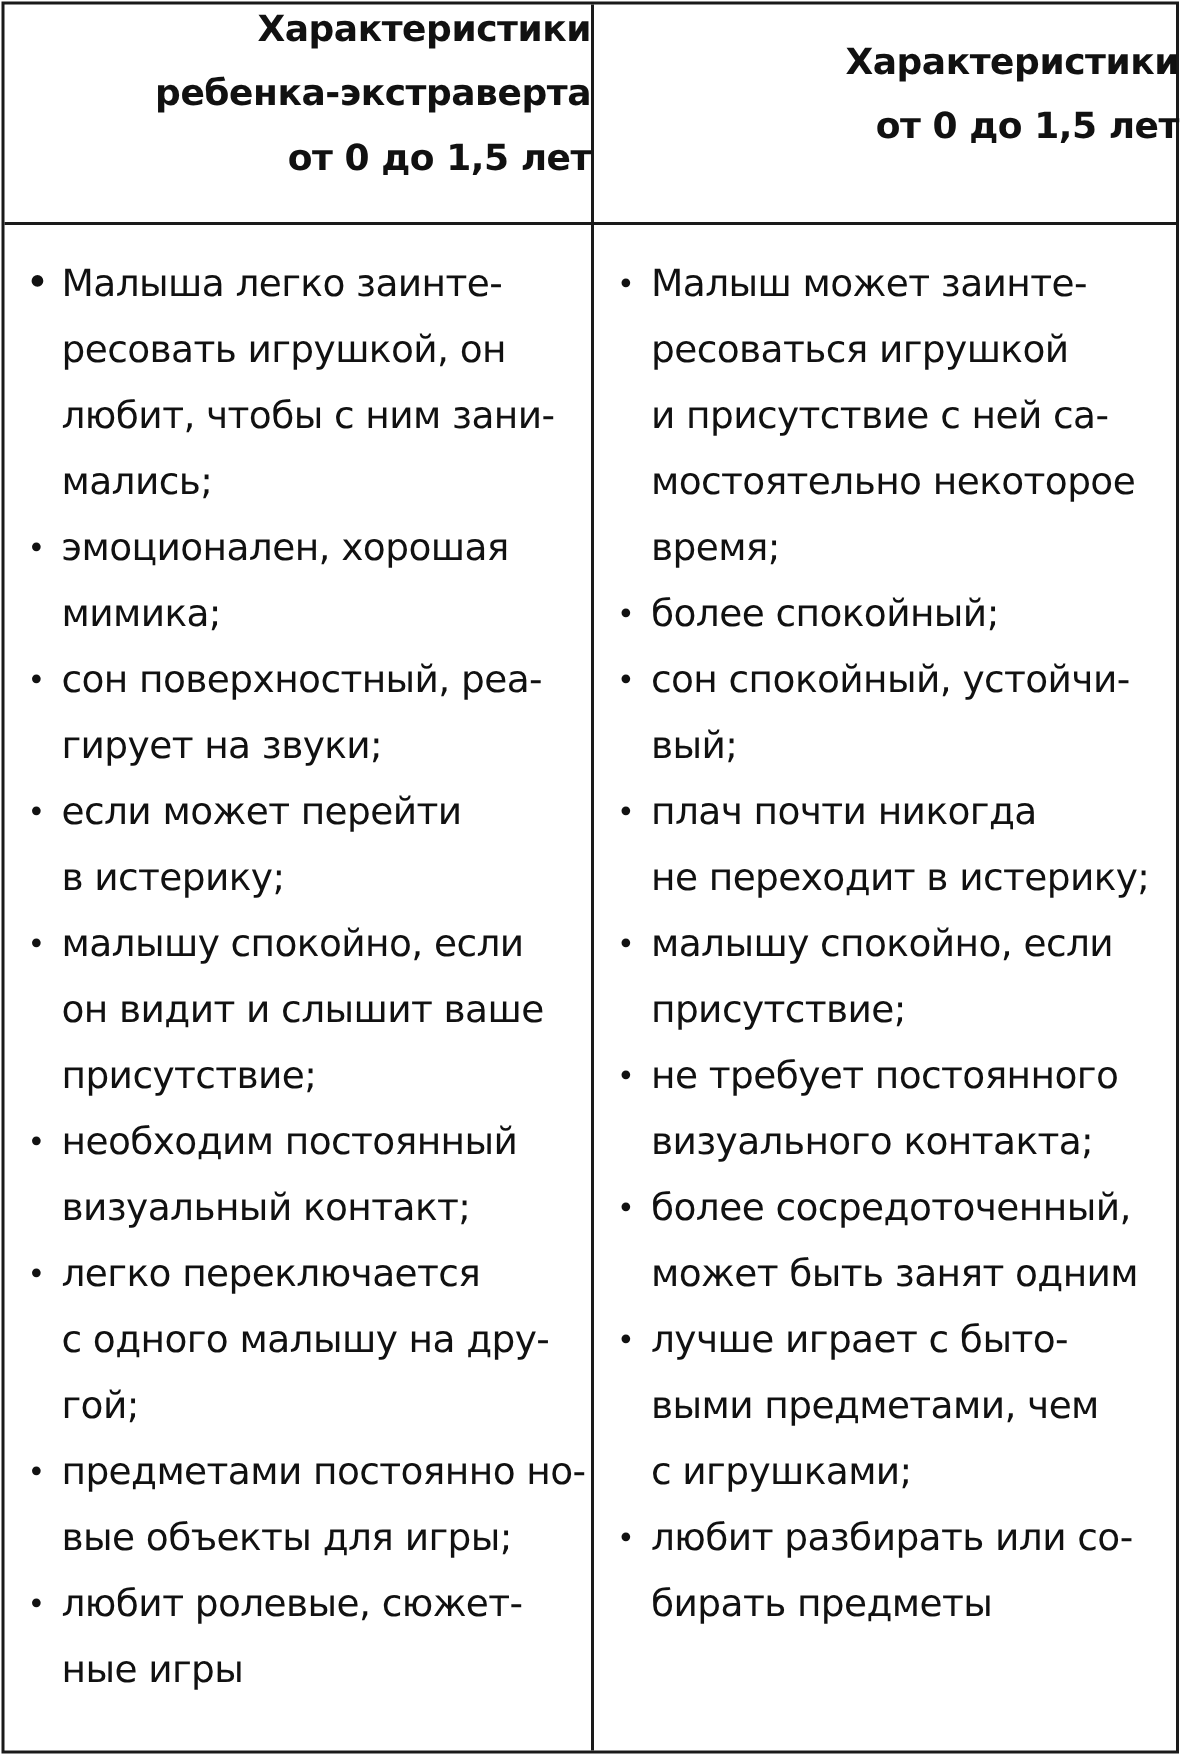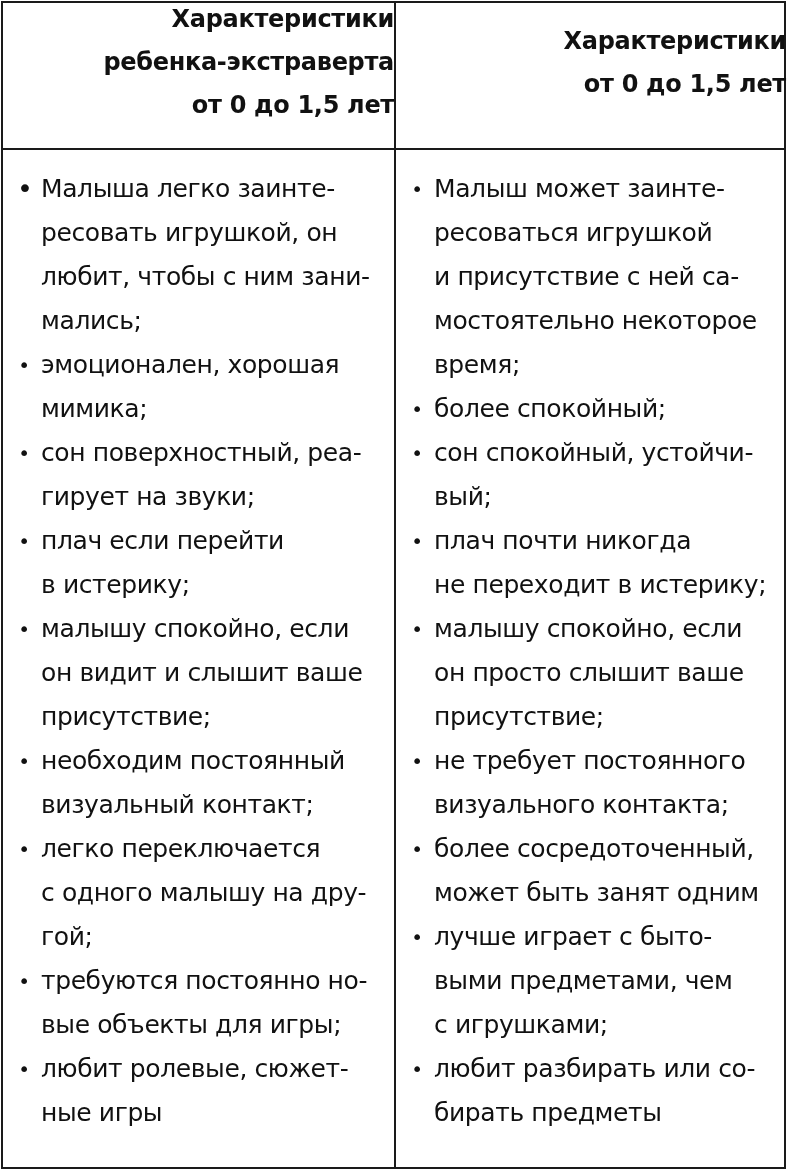--- a/index.html
+++ b/index.html
@@ -123,21 +123,21 @@
           <span class="line">эмоционален, хорошая</span>
           <span class="line">мимика;</span>
         </li>
         <li class="item">
           <span class="bullet">•</span>
           <span class="line">сон поверхностный, реа-</span>
           <span class="line">гирует на звуки;</span>
         </li>
         <li class="item">
           <span class="bullet">•</span>
-          <span class="line">плач если перейти</span>
+          <span class="line">если может перейти</span>
           <span class="line">в истерику;</span>
         </li>
         <li class="item">
           <span class="bullet">•</span>
           <span class="line">малышу спокойно, если</span>
           <span class="line">он видит и слышит ваше</span>
           <span class="line">присутствие;</span>
         </li>
         <li class="item">
           <span class="bullet">•</span>
@@ -145,21 +145,21 @@
           <span class="line">визуальный контакт;</span>
         </li>
         <li class="item">
           <span class="bullet">•</span>
           <span class="line">легко переключается</span>
           <span class="line">с одного малышу на дру-</span>
           <span class="line">гой;</span>
         </li>
         <li class="item">
           <span class="bullet">•</span>
-          <span class="line">требуются постоянно но-</span>
+          <span class="line">предметами постоянно но-</span>
           <span class="line">вые объекты для игры;</span>
         </li>
         <li class="item">
           <span class="bullet">•</span>
           <span class="line">любит ролевые, сюжет-</span>
           <span class="line">ные игры</span>
         </li>
       </ul>
   </div>
 
@@ -183,21 +183,20 @@
           <span class="line">вый;</span>
         </li>
         <li class="item">
           <span class="bullet">•</span>
           <span class="line">плач почти никогда</span>
           <span class="line">не переходит в истерику;</span>
         </li>
         <li class="item">
           <span class="bullet">•</span>
           <span class="line">малышу спокойно, если</span>
-          <span class="line">он просто слышит ваше</span>
           <span class="line">присутствие;</span>
         </li>
         <li class="item">
           <span class="bullet">•</span>
           <span class="line">не требует постоянного</span>
           <span class="line">визуального контакта;</span>
         </li>
         <li class="item">
           <span class="bullet">•</span>
           <span class="line">более сосредоточенный,</span>

